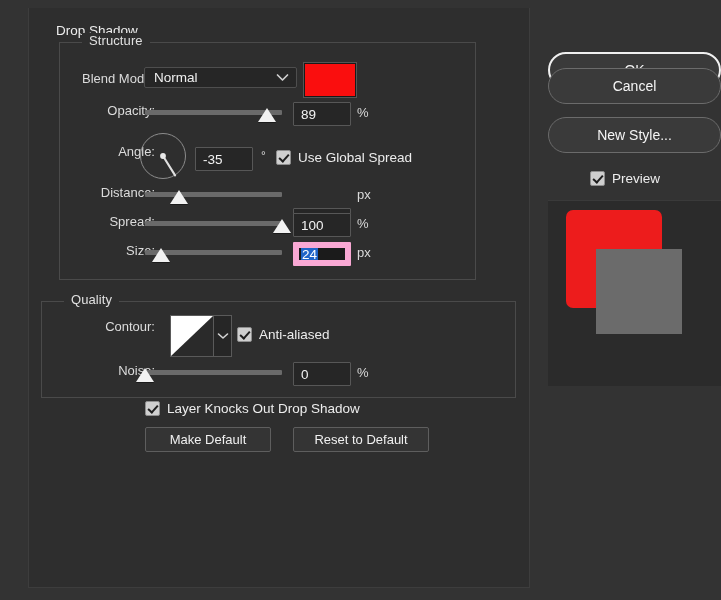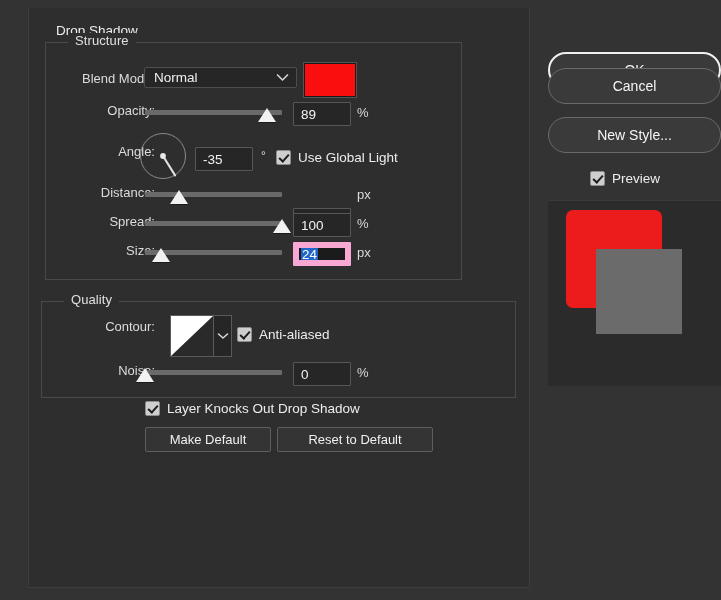--- a/index.html
+++ b/index.html
@@ -42,21 +42,21 @@
     top: -10px;
     background: #2e2e2e;
     padding: 0 7px;
     font-size: 13px;
     color: #e0e0e0;
     letter-spacing: 0.1px;
     white-space: nowrap;
   }
 
   #structure-box {
-    left: 16px;
+    left: 30px;
     top: 34px;
     width: 417px;
     height: 238px;
   }
   #structure-box .group-title { left: 22px; }
 
   #quality-box {
     left: 12px;
     top: 293px;
     width: 475px;
@@ -392,21 +392,21 @@
       <line x1="22" y1="22" x2="34.1" y2="41.4" stroke="#e0e0e0" stroke-width="2.1" stroke-linecap="round"></line>
       <circle cx="22" cy="22" r="2.9" fill="#e8e8e8"></circle>
     </svg>
   </div>
   <div class="num-input" style="left:166px; top:139px; width:58px;">
     <span>-35</span>
   </div>
   <div class="unit" style="left:232px; top:141px; font-size:12px;">°</div>
   <div class="cb-wrap" style="left:247px; top:142px;">
     <span class="cb-box checked"></span>
-    <span class="cb-label">Use Global Light</span>
+    <span class="cb-label">Use Global Spread</span>
   </div>
 
   <div class="label-holder" style="top:177px;">
     <div class="field-label">Distance:</div>
   </div>
   <div class="slider" style="left:116px; top:177px; width:137px;">
     <div class="slider-track"></div>
     <div class="slider-thumb" style="left:25%;"></div>
   </div>
   <div class="num-input" style="left:264px; top:176px; width:58px;margin-top:24px;">
@@ -469,21 +469,21 @@
     <span>0</span>
   </div>
   <div class="unit" style="left:328px; top:357px;">%</div>
 
   <div class="cb-wrap" style="left:116px; top:393px;">
     <span class="cb-box checked"></span>
     <span class="cb-label">Layer Knocks Out Drop Shadow</span>
   </div>
 
   <div class="push-btn" style="left:116px; top:419px; width:126px;">Make Default</div>
-  <div class="push-btn" style="left:248px; top:419px; width:156px;">Reset to Default</div>
+  <div class="push-btn" style="left:264px; top:419px; width:136px;">Reset to Default</div>
 
 </div>
 
 <div id="side-panel">
   <div class="pill-btn default-btn" style="top:20px;margin-top:32px;">OK</div>
   <div class="pill-btn" style="top:68px;">Cancel</div>
   <div class="pill-btn" style="top:117px;">New Style...</div>
 
   <div class="cb-wrap" id="preview-cb">
     <span class="cb-box checked"></span>

